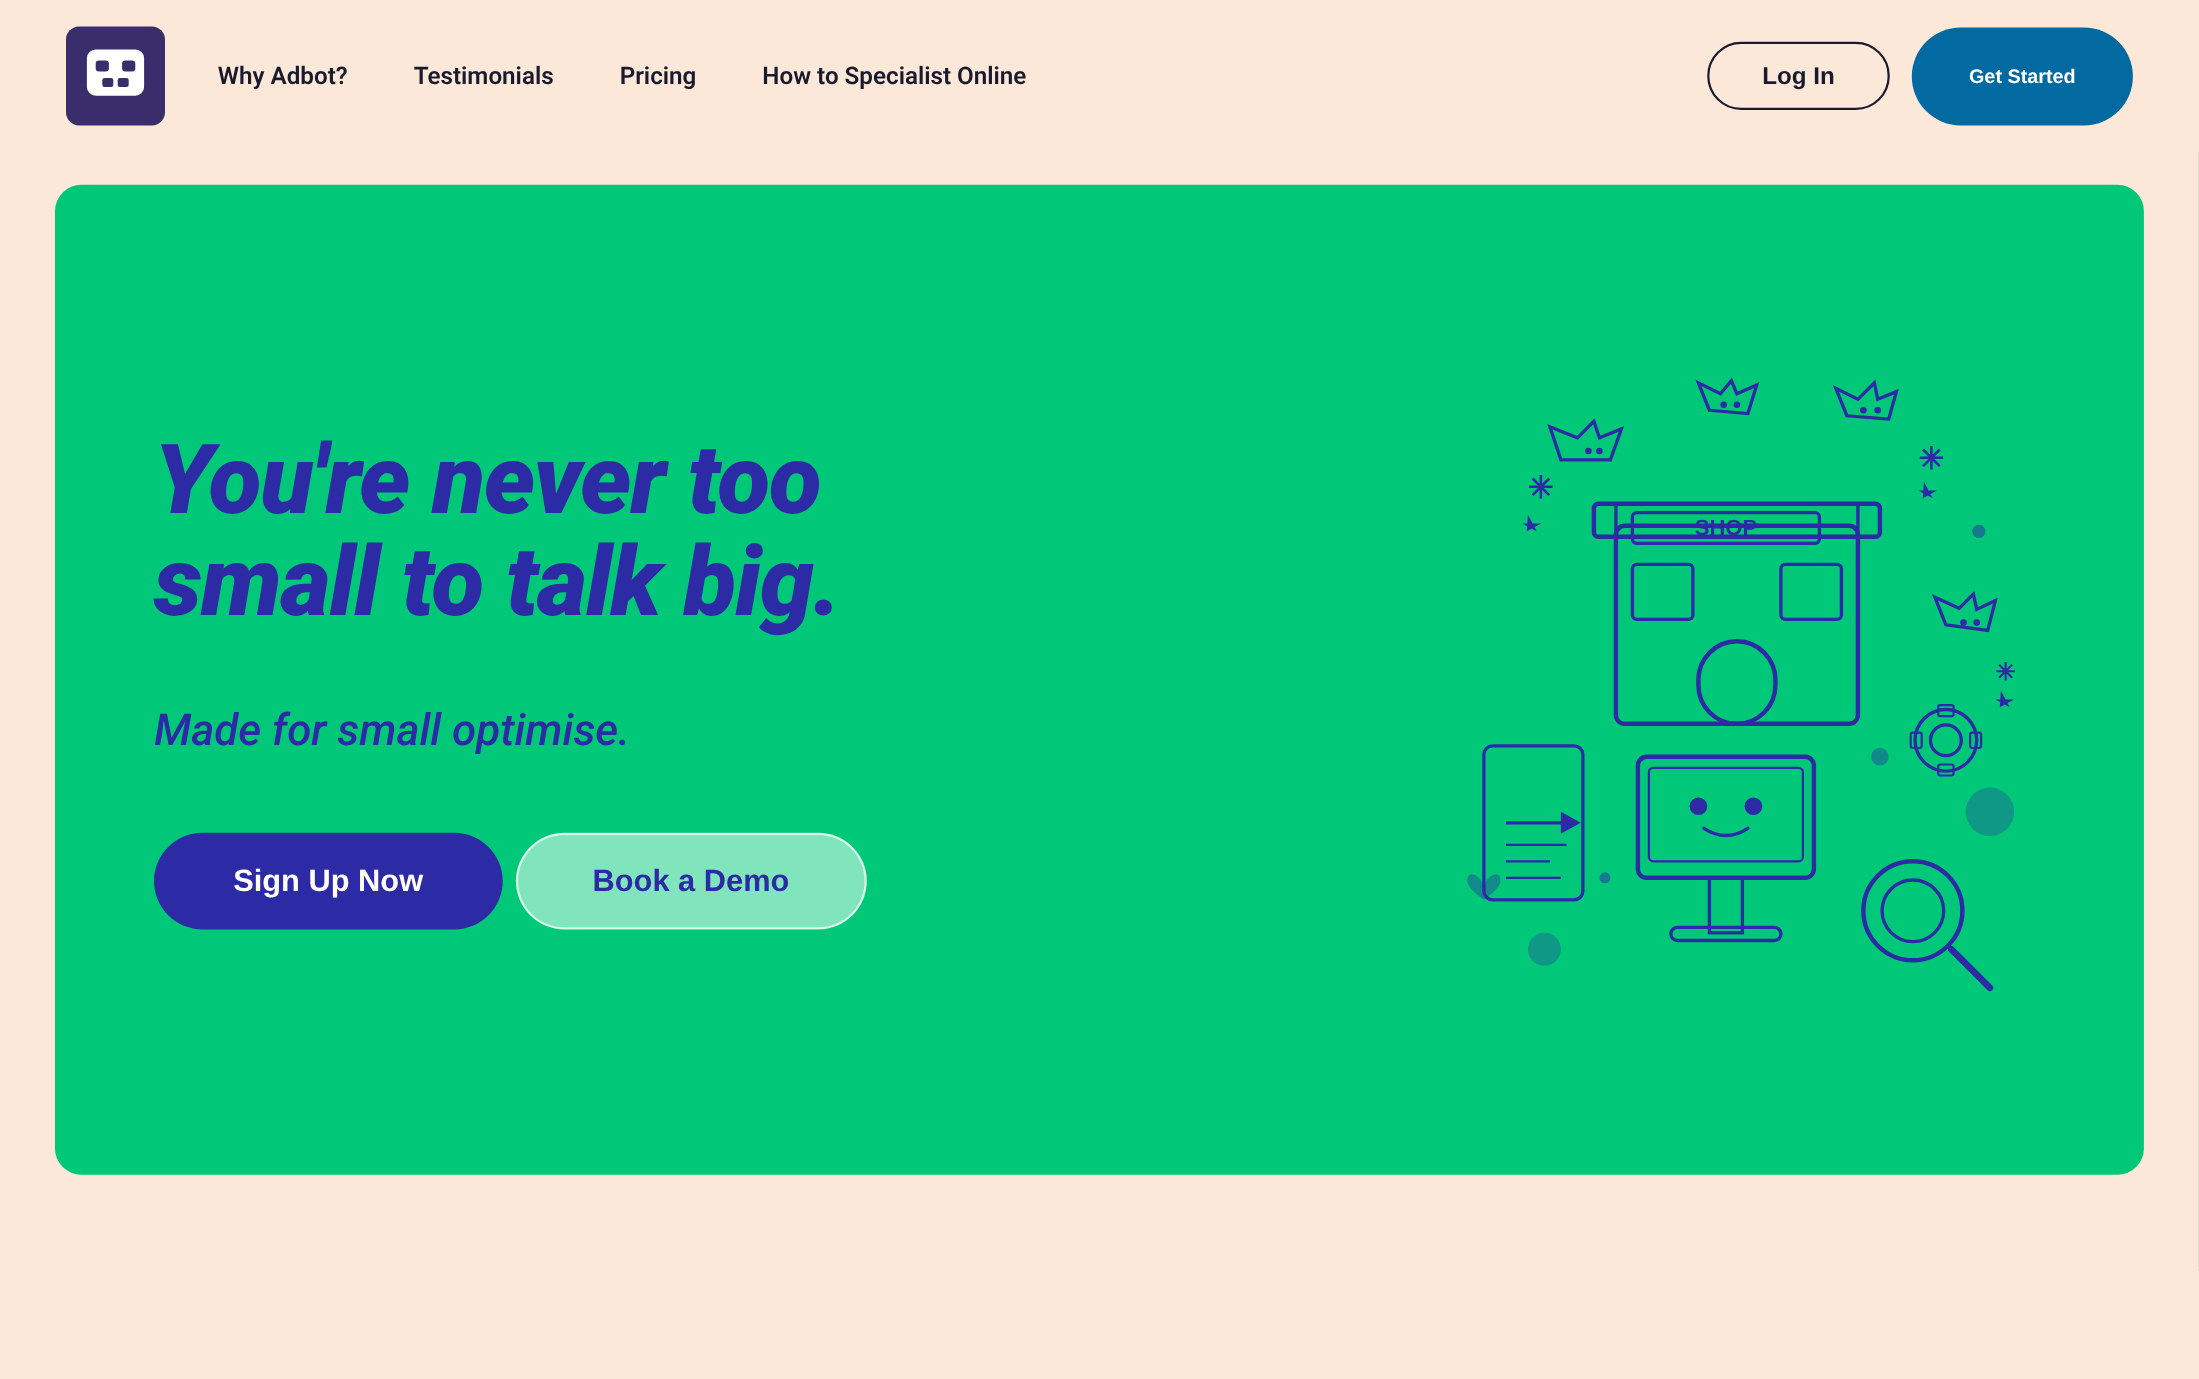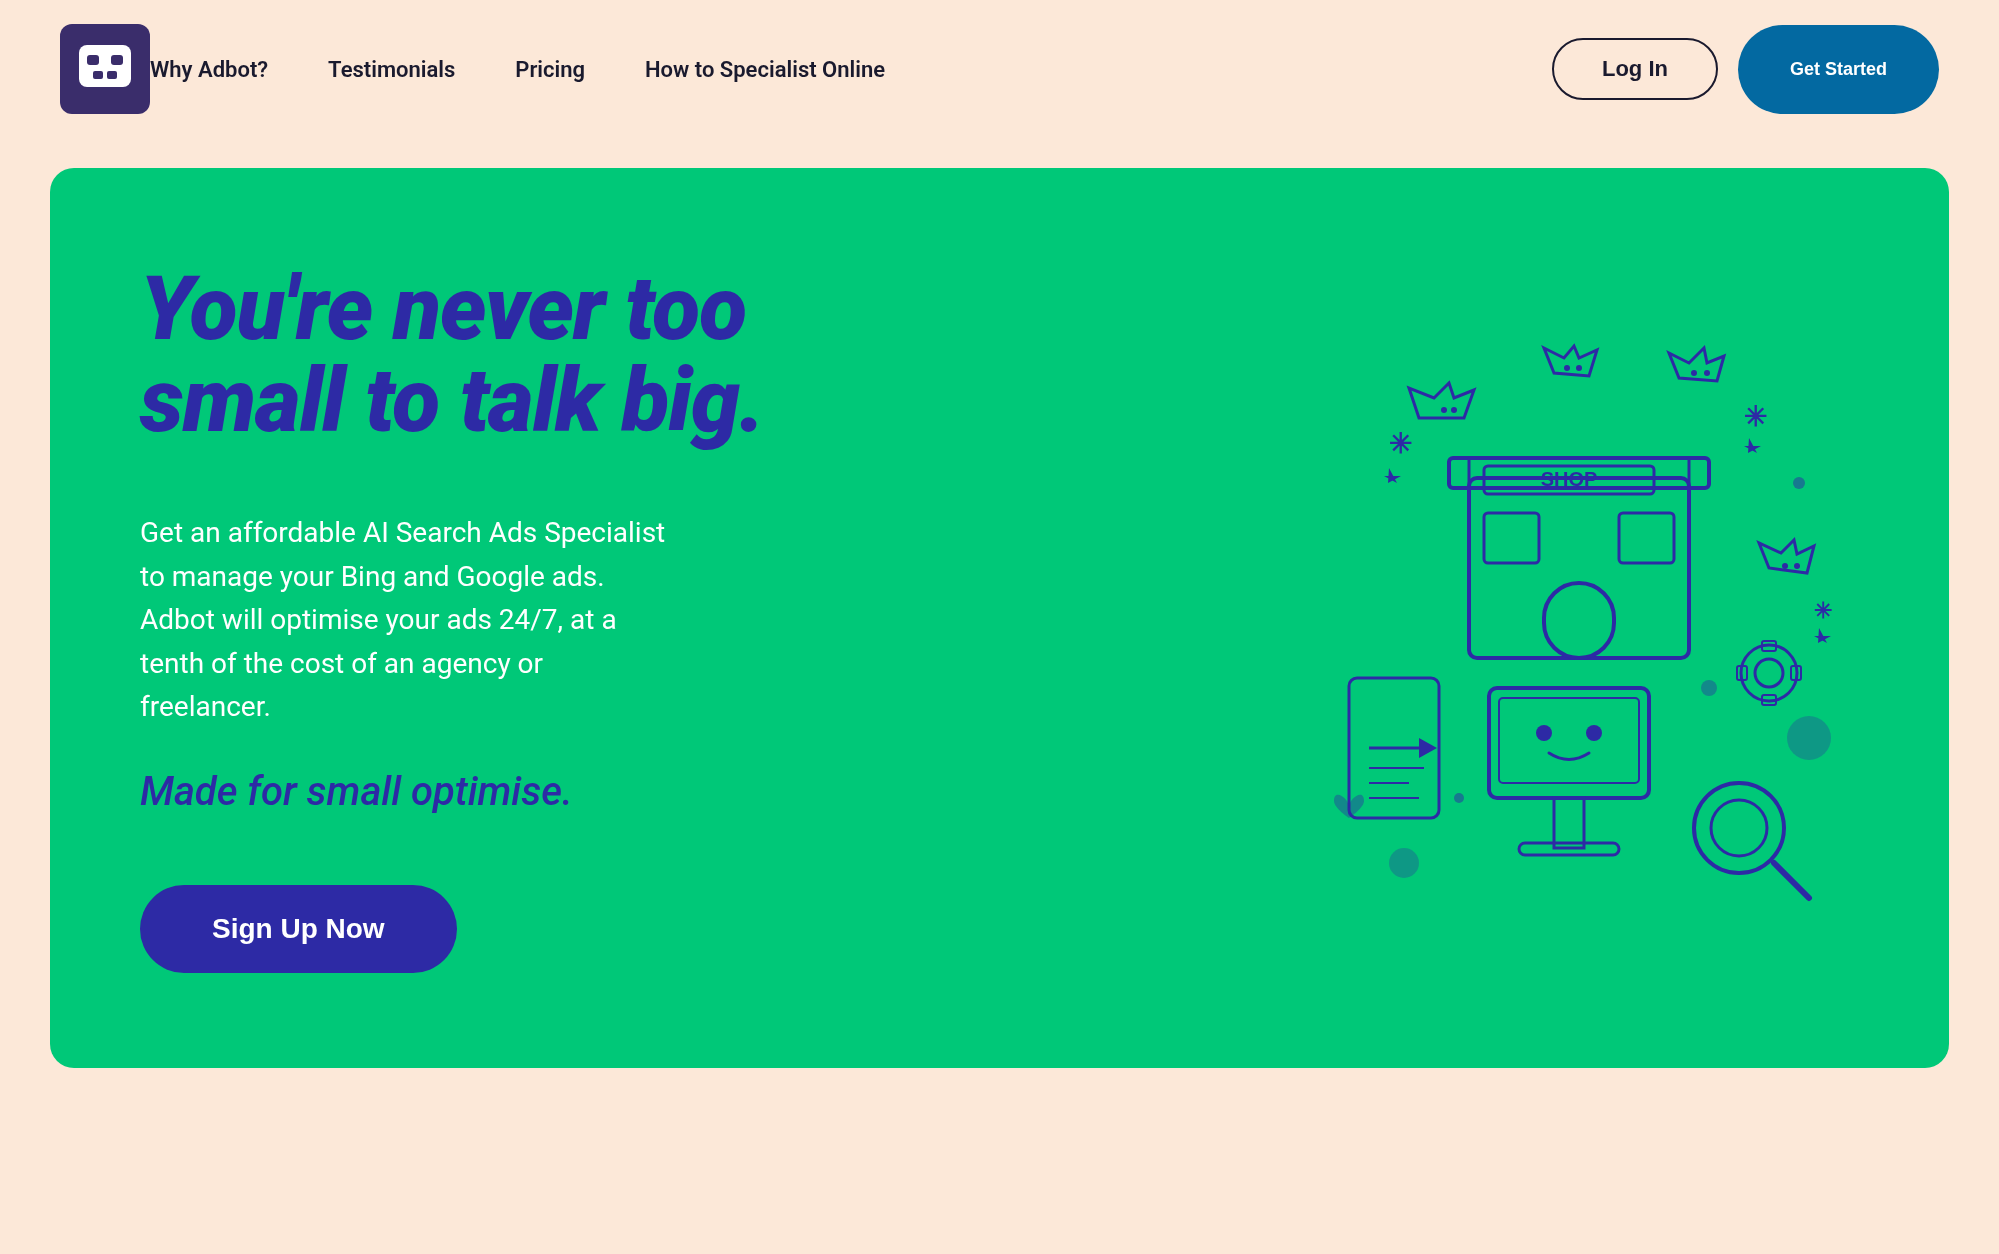--- a/index.html
+++ b/index.html
@@ -15,20 +15,21 @@
       width: 1999px;
       overflow-x: hidden;
     }
 
     
     .header {
       background-color: #fce8d8;
       display: flex;
       align-items: center;
       padding: 24px 60px;
+      gap: 48px;
     }
 
     .logo {
       width: 90px;
       height: 90px;
       background-color: #3a2d6b;
       border-radius: 12px;
       display: flex;
       align-items: center;
       justify-content: center;
@@ -199,24 +200,24 @@
 
   <div class="header-actions">
     <button class="btn-login">Log In</button>
     <button class="btn-get-started">Get Started</button>
   </div>
 </header>
 
 <section class="hero">
   <div class="hero-content">
     <h1 class="hero-title">You're never too small to talk big.</h1>
-    <p class="hero-description">Get an affordable AI Search Ads Specialist to manage your Bing and Google ads. Adbot will optimise your ads 24/7, at a tenth of the cost of an agency or freelancer.</p>
     <p class="hero-tagline">Made for small optimise.</p>
     <div class="hero-buttons">
       <button class="btn-signup">Sign Up Now</button>
+      <button class="btn-demo">Book a Demo</button>
     </div>
   </div>
 
   <div class="hero-illustration">
     <svg viewBox="0 0 580 600" fill="none" xmlns="http://www.w3.org/2000/svg">
 
       <rect x="180" y="160" width="220" height="180" rx="8" stroke="#2d2aa5" stroke-width="4" fill="none"></rect>
 
       <rect x="160" y="140" width="260" height="30" rx="4" stroke="#2d2aa5" stroke-width="4" fill="none"></rect>
 

